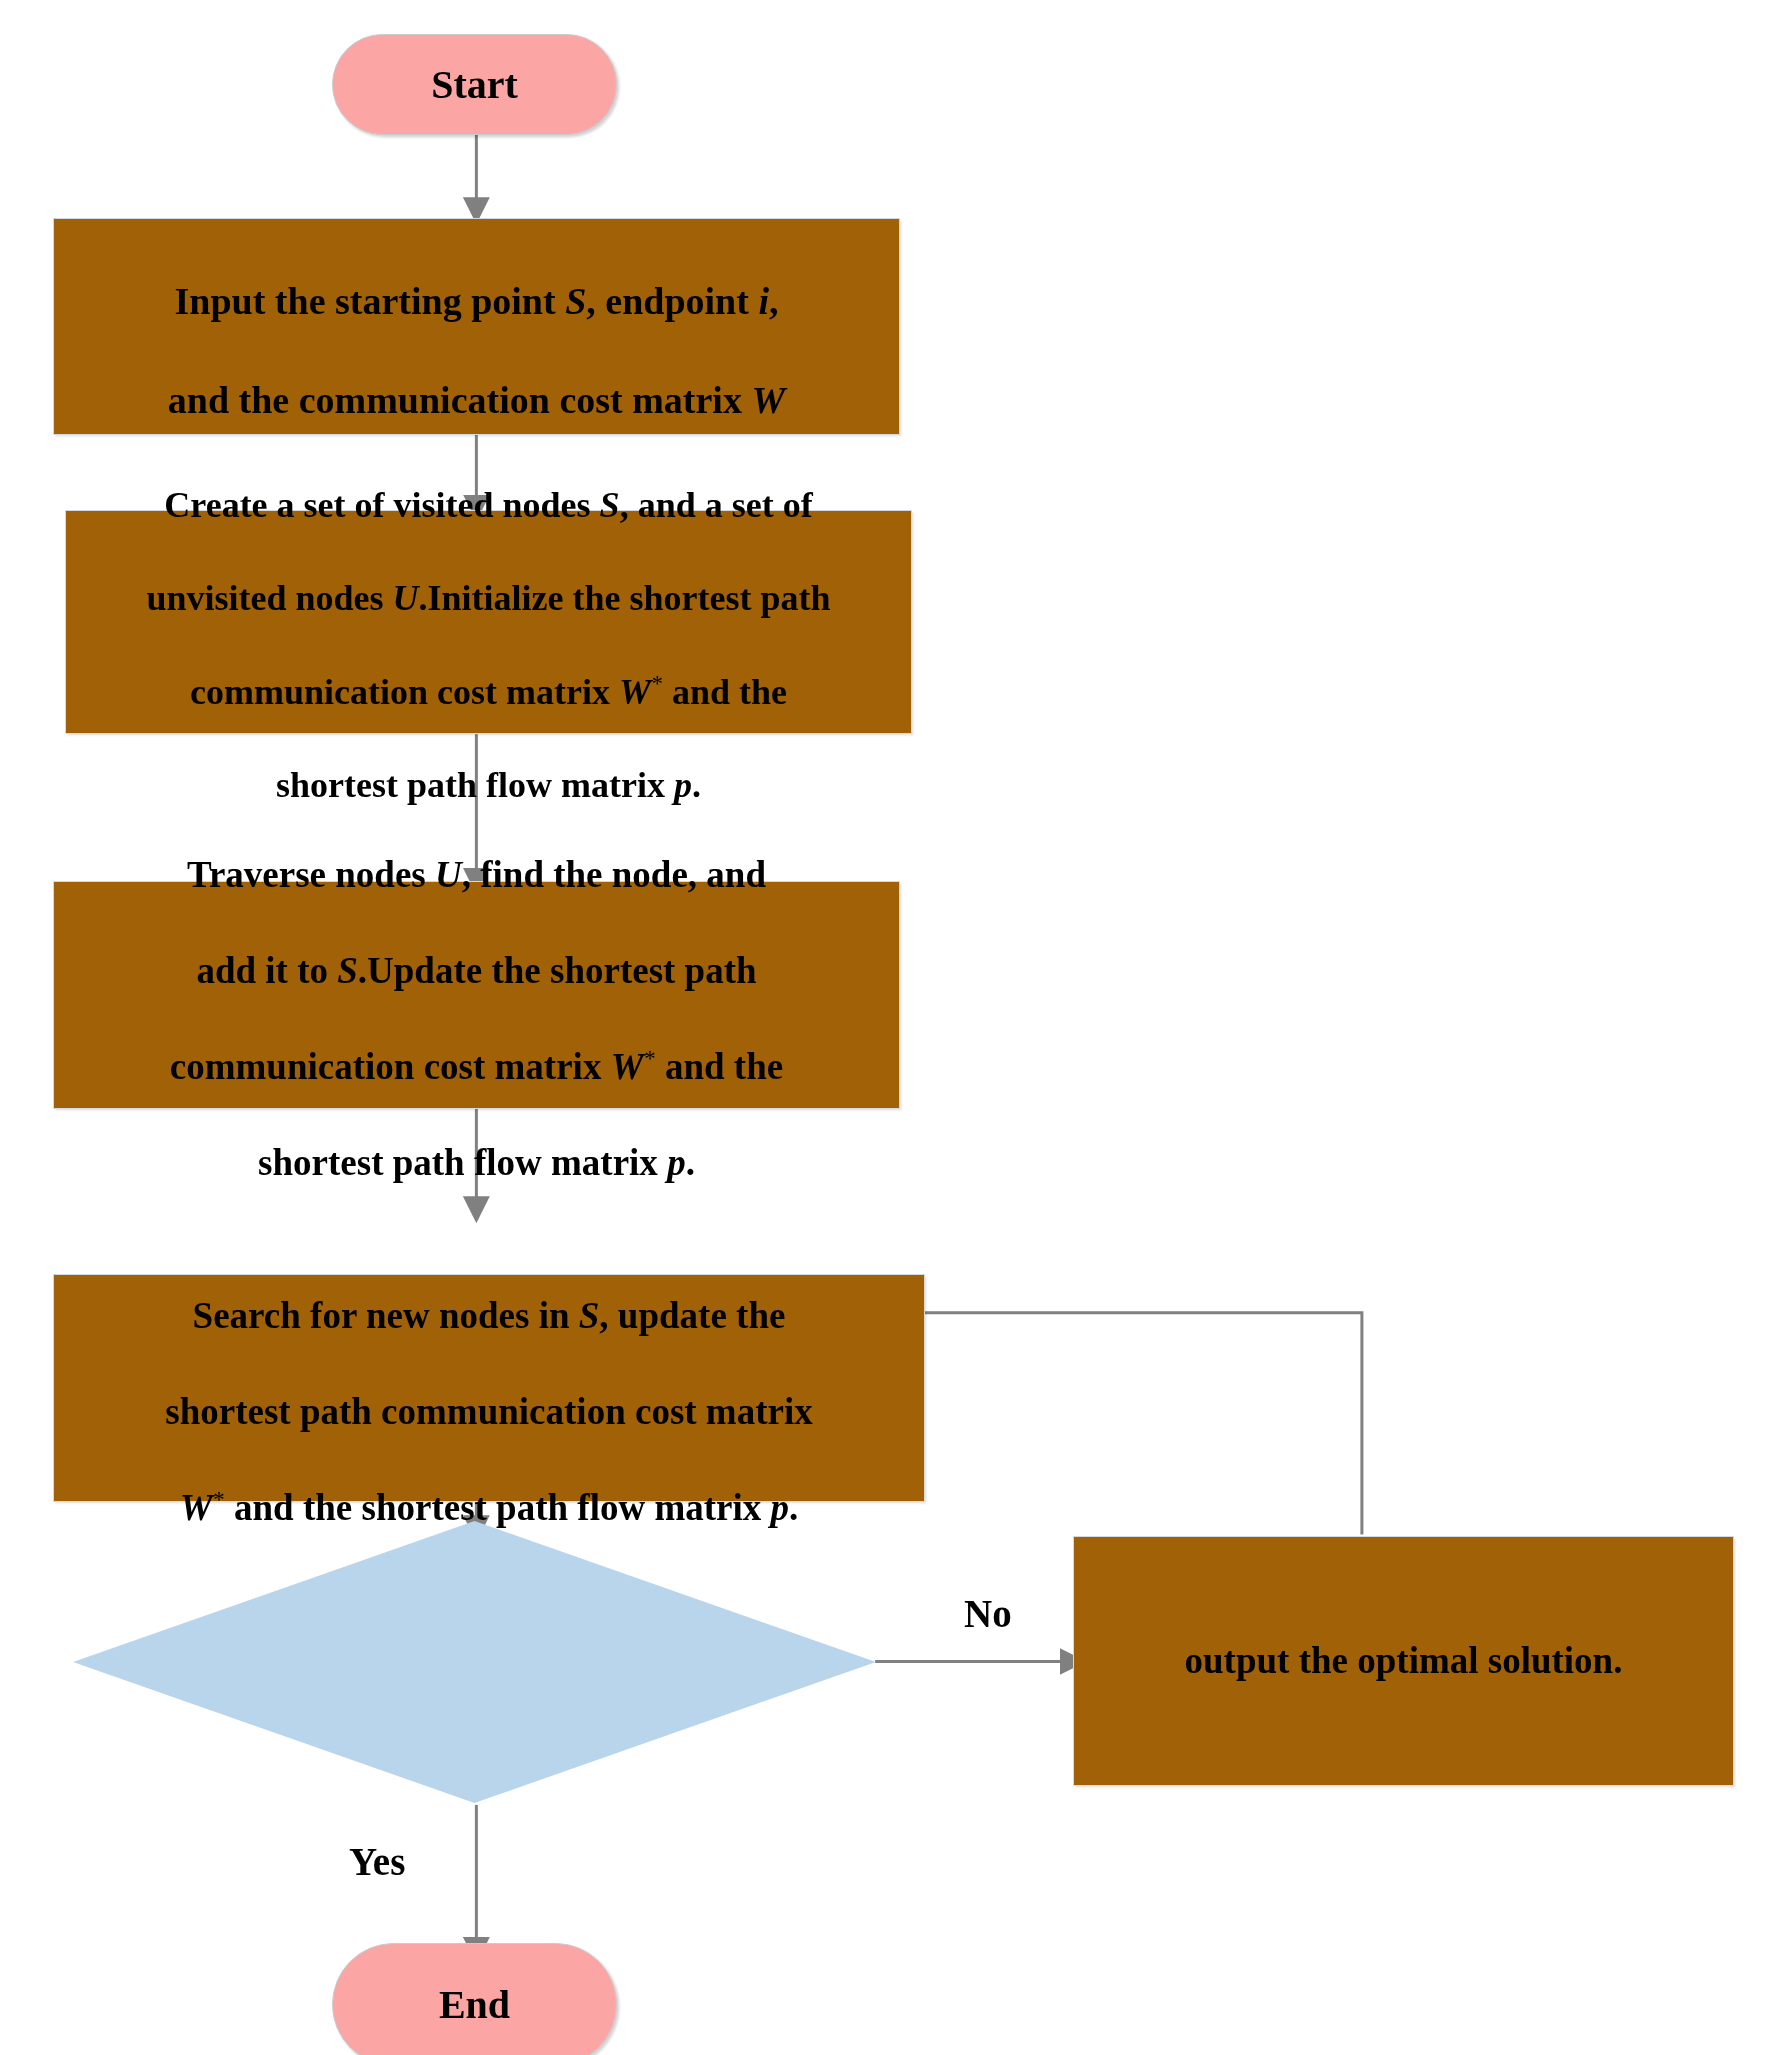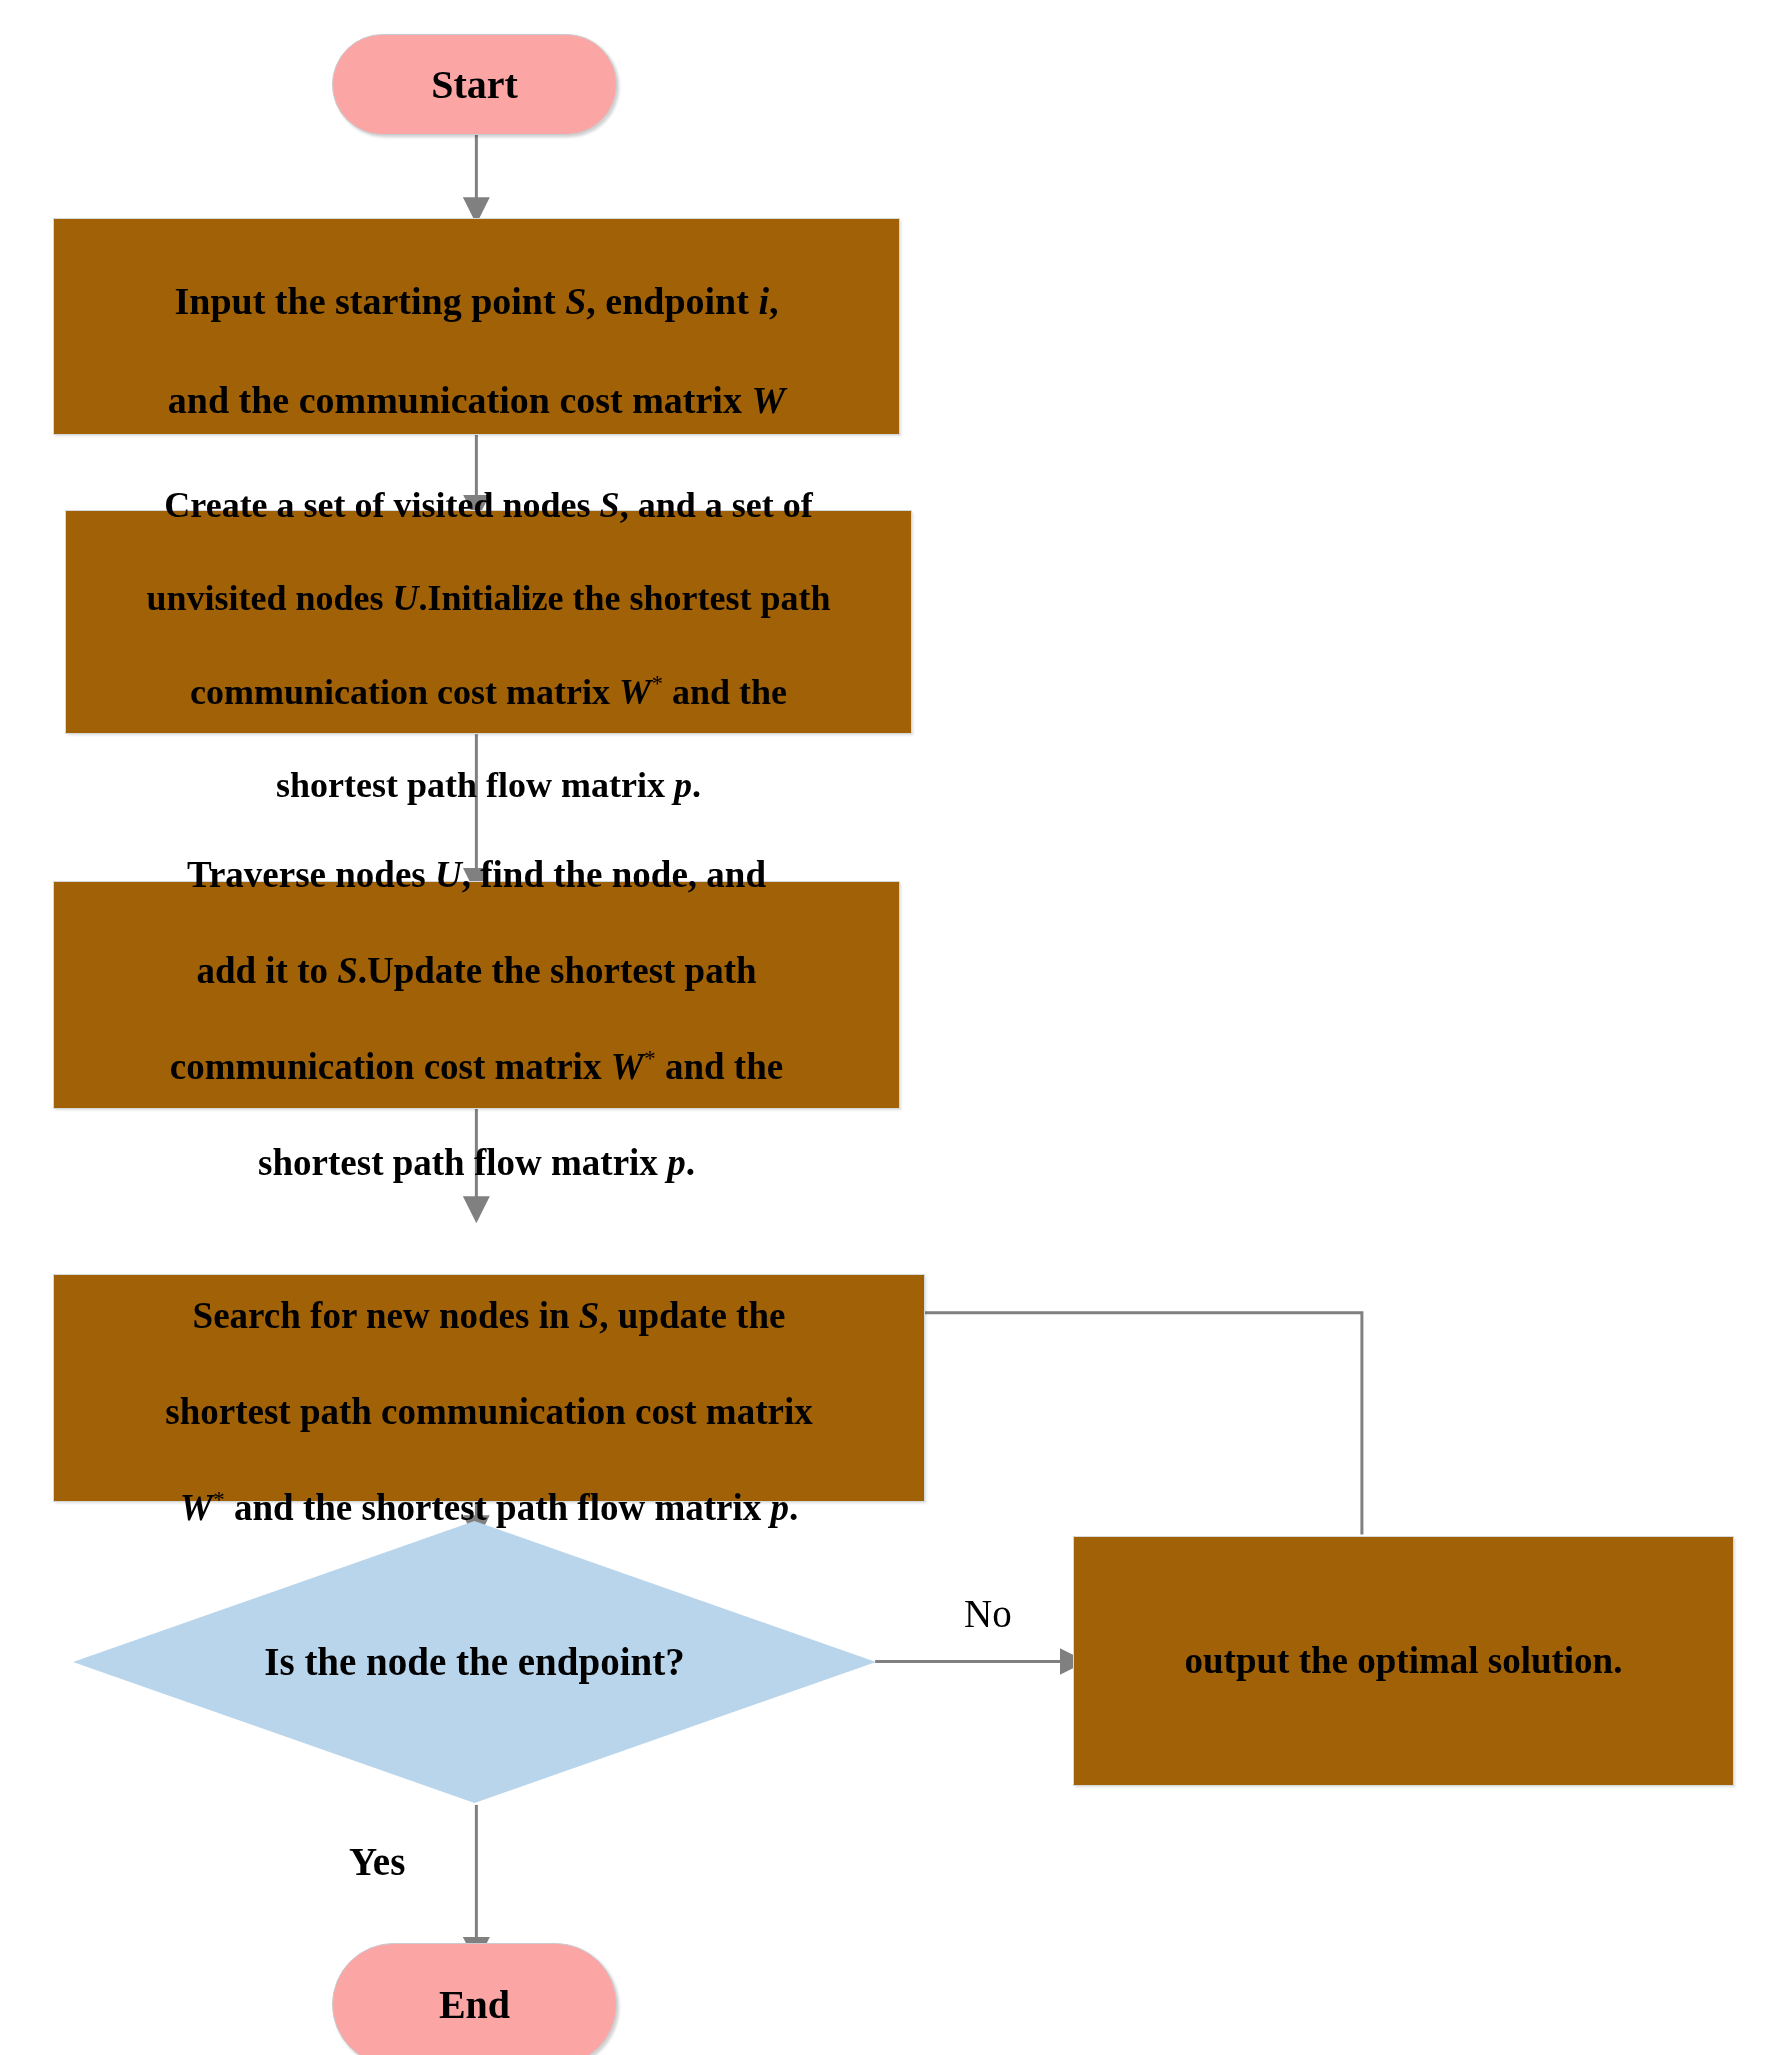--- a/index.html
+++ b/index.html
@@ -89,21 +89,21 @@
   }
 
   
   .edge-label {
     position: absolute;
     color: #000000;
     font-family: "Liberation Serif", "DejaVu Serif", serif;
     white-space: nowrap;
   }
   .edge-label.bold { font-weight: bold; }
-  .edge-label.normal { font-weight: normal; }
+  .edge-label.normal { font-weight: bold; }
 
   
   #connectors {
     position: absolute;
     left: 0; top: 0;
     width: 1789px;
     height: 2056px;
     pointer-events: none;
   }
 </style>
@@ -171,21 +171,20 @@
   <div class="shape process" style="left:53px; top:1274px; width:872px; height:228px;">
     <div class="txt" style="font-size:37px;">
       Search for new nodes in <span class="var">S</span>, update the<br>
       shortest path communication cost matrix<br>
       <span class="var">W</span><span class="star">*</span> and the shortest path flow matrix <span class="var">p</span>.
     </div>
   </div>
 
   <div class="decision-wrap" style="left:73px; top:1521px; width:803px; height:282px;">
     <div class="decision-shape"></div>
-    <div class="decision-label" style="font-size:39px;">Is the node the endpoint?</div>
   </div>
 
   <div class="shape process" style="left:1073px; top:1536px; width:661px; height:250px;text-align:center;">
     <div class="txt" style="font-size:37px;">output the optimal solution.</div>
   </div>
 
   <div class="shape terminator" style="left:332px; top:1943px; width:285px; height:123px; font-size:40px;">
     <span>End</span>
   </div>
 

